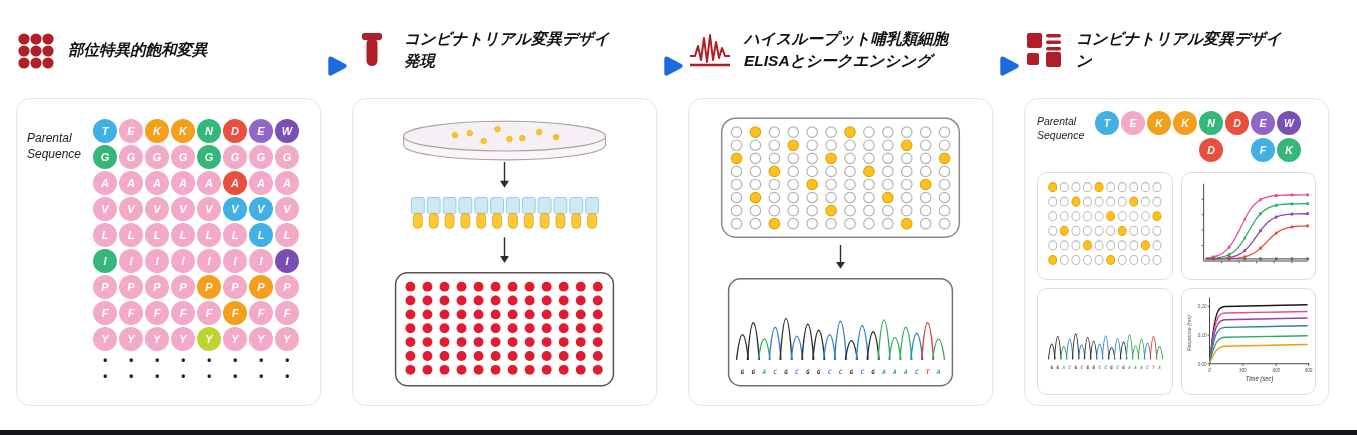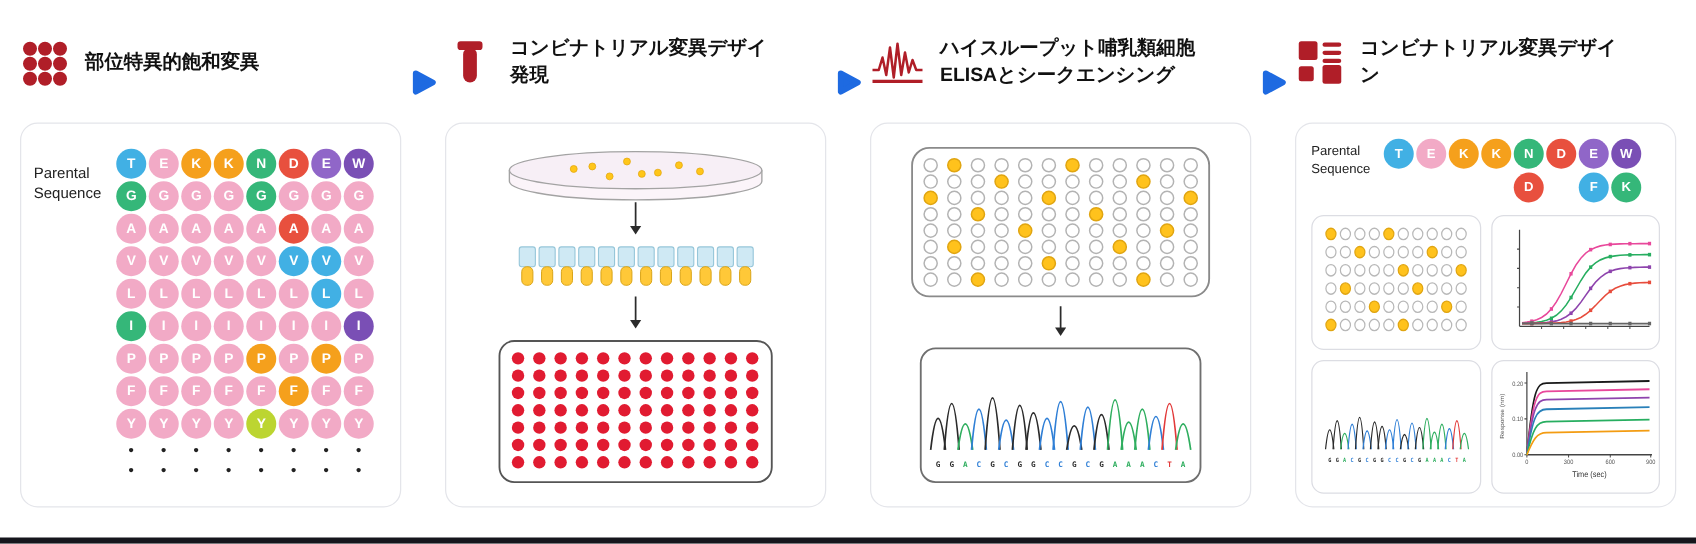--- a/index.html
+++ b/index.html
@@ -2,21 +2,21 @@
 <html><head>
 <meta charset="utf-8">
 <style>
   * { box-sizing: border-box; }
   html,body { margin:0; padding:0; }
   body {
     width:1357px; height:435px; position:relative; overflow:hidden;
     background:#ffffff;
     font-family:"Liberation Sans","DejaVu Sans",sans-serif;
   }
-  .flow { display:flex; padding:16px 16px 0 16px; }
+  .flow { display:flex; padding:16px 28px 0 16px;font-style:italic; }
   .step { width:305px; flex:0 0 auto; display:flex; flex-direction:column; }
   .arrow-wrap { flex:1 1 auto; min-width:30px; display:flex; justify-content:center; padding-top:39px; }
   .step-header { display:flex; align-items:center; gap:12px; min-height:68px; padding-right:4px; }
   .step-icon { flex:0 0 auto; display:flex; }
   .step-icon svg { display:block; }
   .step-label { font-size:15.5px; font-weight:700; color:#111; line-height:1.4; white-space:pre-line; }
   .panel {
     margin-top:14px; height:308px; background:#fff;
     border:1px solid #e4e5ea; border-radius:14px; overflow:hidden;
   }

